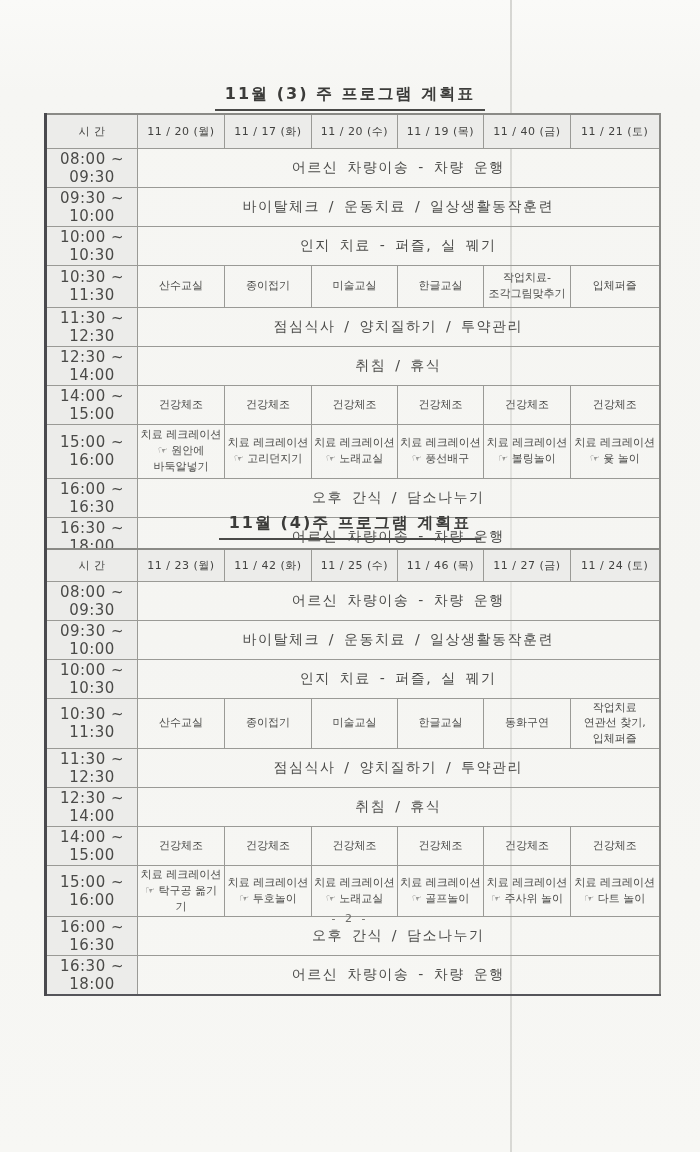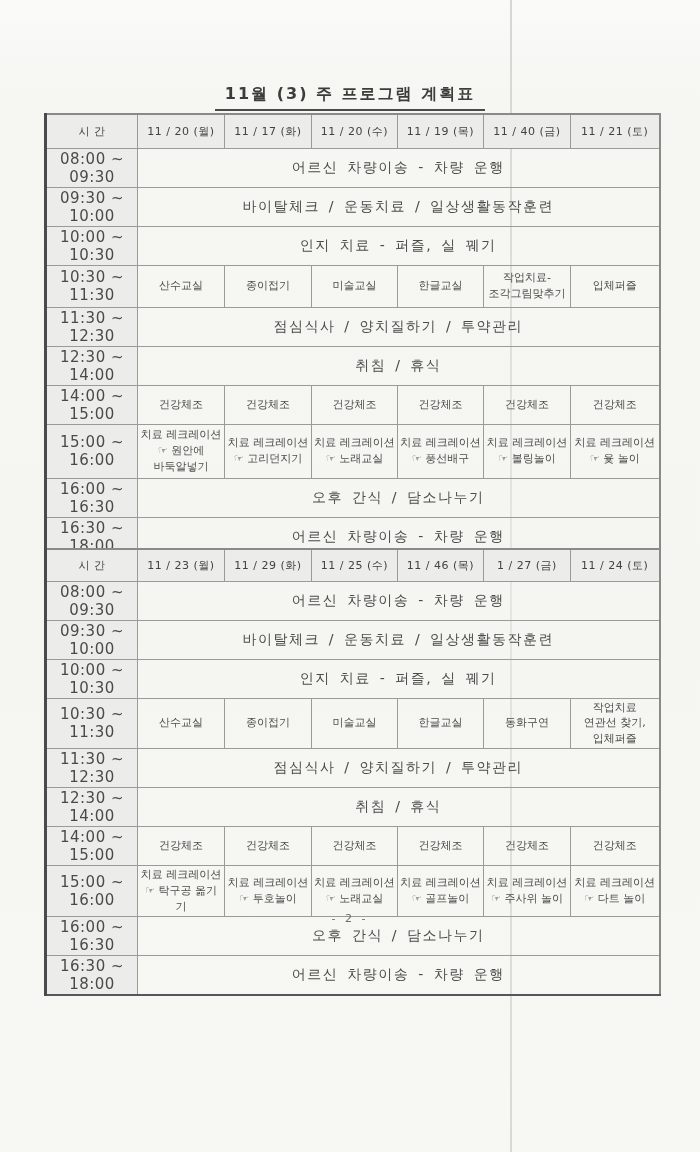--- a/index.html
+++ b/index.html
@@ -151,38 +151,39 @@
           <td class="time">16:00 ~ 16:30</td>
           <td class="span-cell" colspan="6">오후 간식 / 담소나누기</td>
         </tr>
         <tr style="height: 29px;">
           <td class="time">16:30 ~ 18:00</td>
           <td class="span-cell" colspan="6">어르신 차량이송 - 차량 운행</td>
         </tr>
       </tbody>
     </table>
 
+  <h2 class="tbl-title" id="title-1"><span>11월 (4)주 프로그램 계획표</span></h2>
   <table class="sched" id="table-1">
       <colgroup>
         <col style="width: 92px;">
         <col style="width: 87px;">
         <col style="width: 87px;">
         <col style="width: 86px;">
         <col style="width: 86px;">
         <col style="width: 87px;">
         <col style="width: 89px;">
       </colgroup>
       <thead>
         <tr style="height: 32px;">
           <th>시 간</th>
           <th>11 / 23 (월)</th>
-          <th>11 / 29 (화)</th>
+          <th>11 / 42 (화)</th>
           <th>11 / 25 (수)</th>
           <th>11 / 46 (목)</th>
-          <th>1 / 27 (금)</th>
+          <th>11 / 27 (금)</th>
           <th>11 / 24 (토)</th>
         </tr>
       </thead>
       <tbody>
         <tr style="height: 28px;">
           <td class="time">08:00 ~ 09:30</td>
           <td class="span-cell" colspan="6">어르신 차량이송 - 차량 운행</td>
         </tr>
         <tr style="height: 30px;">
           <td class="time">09:30 ~ 10:00</td>

